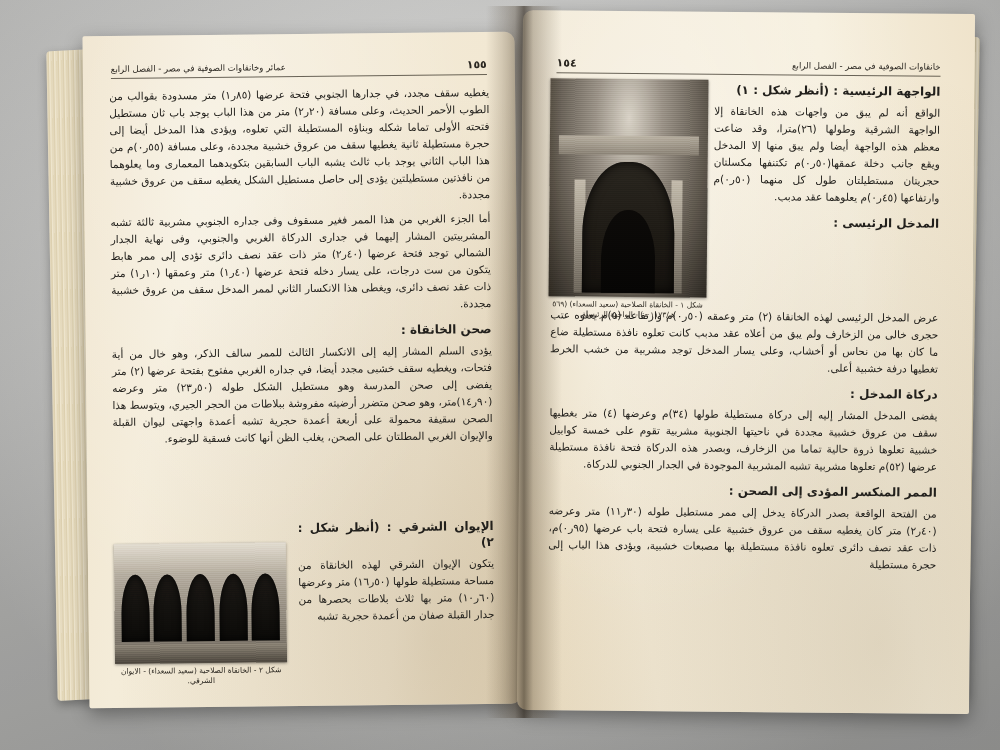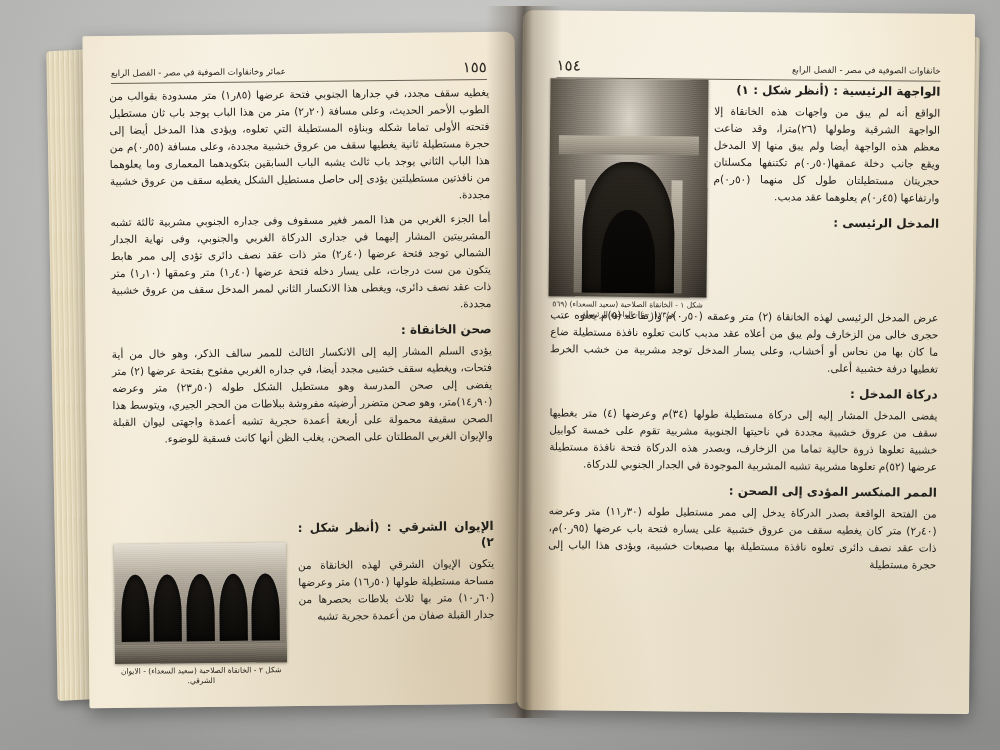--- a/index.html
+++ b/index.html
@@ -75,21 +75,21 @@
   .col{
     position:absolute;
   }
   .hdr{
     font-size:8.5px;color:#2a2620;letter-spacing:0.2px;
   }
   .hdr-rule{
     height:1px;background:#3a342a;margin-top:3px;opacity:.75;
   }
   .pgnum{
-    font-size:15px;color:#2a2620;
+    font-size:11px;color:#2a2620;font-weight:bold;
   }
   p.body{
     margin:0 0 7px 0;
     font-size:10.5px;
     line-height:17px;
     text-align:justify;
     text-justify:inter-word;
   }
   h4.sub{
     margin:9px 0 5px 0;

